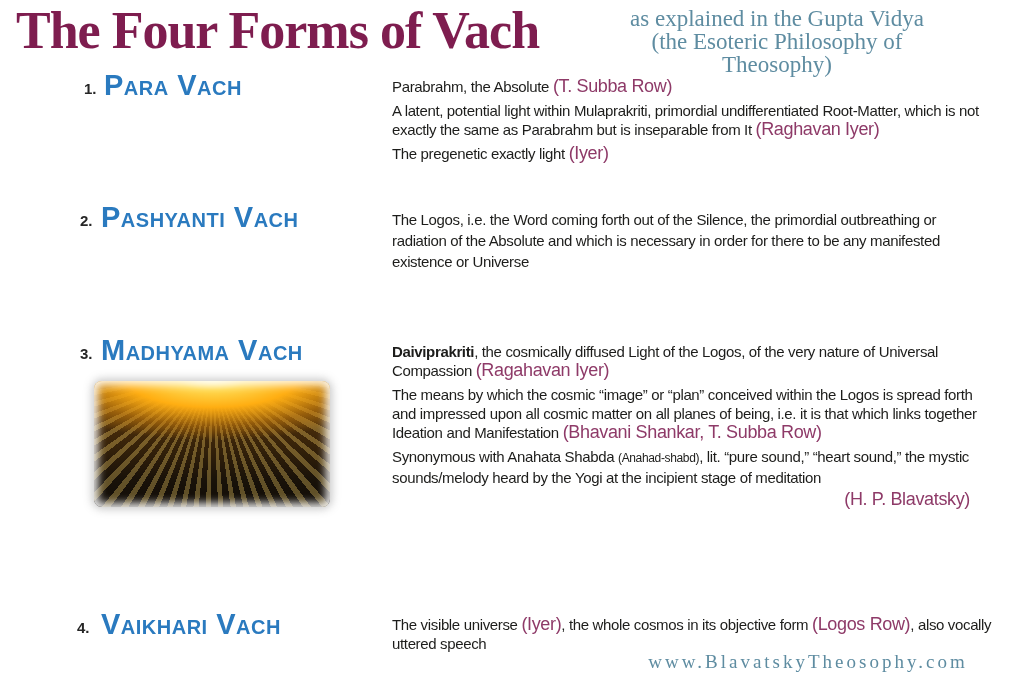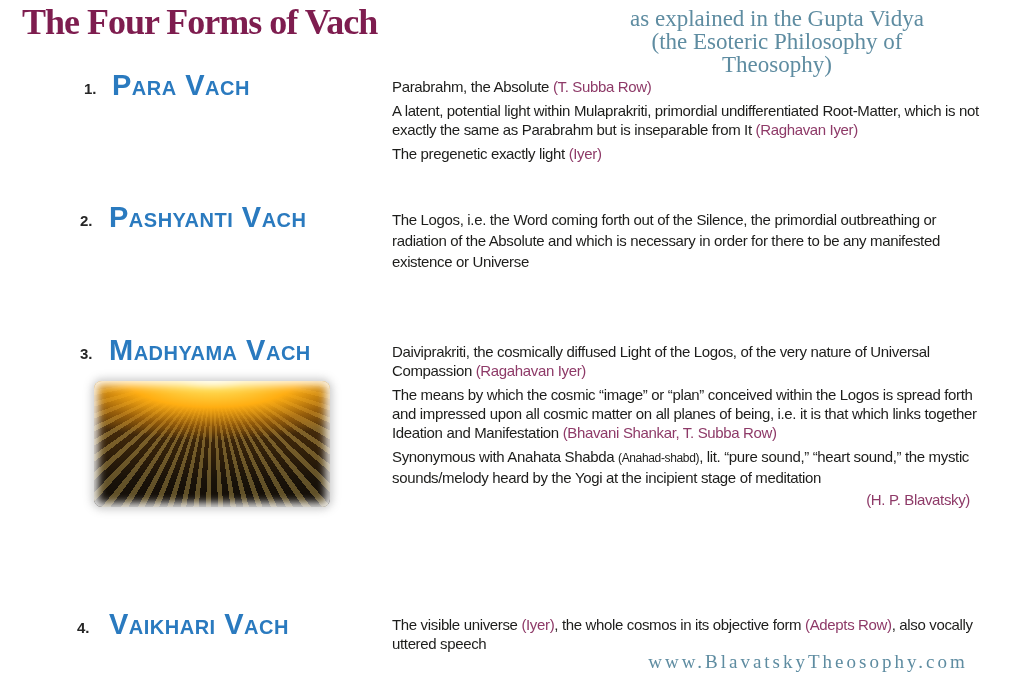--- a/index.html
+++ b/index.html
@@ -2,54 +2,54 @@
 <html><head>
 <meta charset="utf-8">
 <style>
   html,body{margin:0;padding:0;}
   body{
     width:1024px;height:689px;position:relative;background:#ffffff;
     font-family:"Liberation Sans",sans-serif;overflow:hidden;
   }
   
   .main-title{
-    position:absolute;left:22px;top:1px;
+    position:absolute;left:16px;top:1px;
     font-family:"Liberation Serif",serif;font-weight:bold;
-    font-size:36px;letter-spacing:-1px;color:#7e1d4f;
+    font-size:52px;letter-spacing:-1px;color:#7e1d4f;
   }
   .subtitle{
     position:absolute;left:612px;top:7px;width:330px;text-align:center;
     font-family:"Liberation Serif",serif;font-size:23px;line-height:23px;
     color:#5e8ca1;
   }
   
   .num{
     position:absolute;font-size:15px;font-weight:bold;color:#262626;
     line-height:1;
   }
   .heading{
     position:absolute;font-variant:small-caps;font-weight:600;
-    font-size:29px;line-height:1;letter-spacing:.5px;color:#2a7abf;margin-left:8px;
+    font-size:29px;line-height:1;letter-spacing:.5px;color:#2a7abf;
   }
   #num-1{left:84px;top:81px;}   #head-1{left:104px;top:71px;}
   #num-2{left:80px;top:213px;}  #head-2{left:101px;top:203px;}
   #num-3{left:80px;top:346px;}  #head-3{left:101px;top:336px;}
   #num-4{left:77px;top:620px;}  #head-4{left:101px;top:610px;}
   
   .desc{
     position:absolute;left:392px;width:600px;
     font-size:15px;line-height:19px;letter-spacing:-.35px;color:#1d1d1b;
   }
   #desc-1{top:77px;}
   #desc-2{top:209px;line-height:21px;}
   #desc-3{top:342px;}
   #desc-4{top:615px;}
   .desc p{margin:0 0 5px 0;}
-  .attr{color:#8e3a68;font-size:15px;}
-  .b{font-weight:normal;}
+  .attr{color:#8e3a68;font-size:18px;}
+  .b{font-weight:bold;}
   .small{font-size:12px;}
   .right{text-align:right;padding-right:22px;margin-top:-2px !important;}
   
   .light-image{
     position:absolute;left:94px;top:381px;width:236px;height:126px;
     border-radius:8px;
     background:
       radial-gradient(ellipse 95% 60% at 50% -2%,
         #fff8c4 0%, #ffd84d 16%, #ffae12 38%,
         rgba(201,124,10,.55) 62%, rgba(80,48,8,0) 82%),
@@ -96,16 +96,16 @@
 <div class="desc" id="desc-3">
   <p><span class="b">Daiviprakriti</span><span>, the cosmically diffused Light of the Logos, of the very nature of Universal Compassion </span><span class="attr">(Ragahavan Iyer)</span></p>
   <p><span>The means by which the cosmic “image” or “plan” conceived within the Logos is spread forth and impressed upon all cosmic matter on all planes of being, i.e. it is that which links together Ideation and Manifestation </span><span class="attr">(Bhavani Shankar, T. Subba Row)</span></p>
   <p><span>Synonymous with Anahata Shabda </span><span class="small">(Anahad-shabd)</span><span>, lit. “pure sound,” “heart sound,” the mystic sounds/melody heard by the Yogi at the incipient stage of meditation</span></p>
   <p class="right"><span class="attr">(H. P. Blavatsky)</span></p>
 </div>
 
 <span class="num" id="num-4">4.</span>
 <span class="heading" id="head-4">Vaikhari Vach</span>
 <div class="desc" id="desc-4">
-  <p><span>The visible universe </span><span class="attr">(Iyer)</span><span>, the whole cosmos in its objective form </span><span class="attr">(Adepts Row)</span><span>, also vocally uttered speech</span></p>
+  <p><span>The visible universe </span><span class="attr">(Iyer)</span><span>, the whole cosmos in its objective form </span><span class="attr">(Logos Row)</span><span>, also vocally uttered speech</span></p>
 </div>
 
 <div class="footer">www.BlavatskyTheosophy.com</div>
 
 </body></html>

